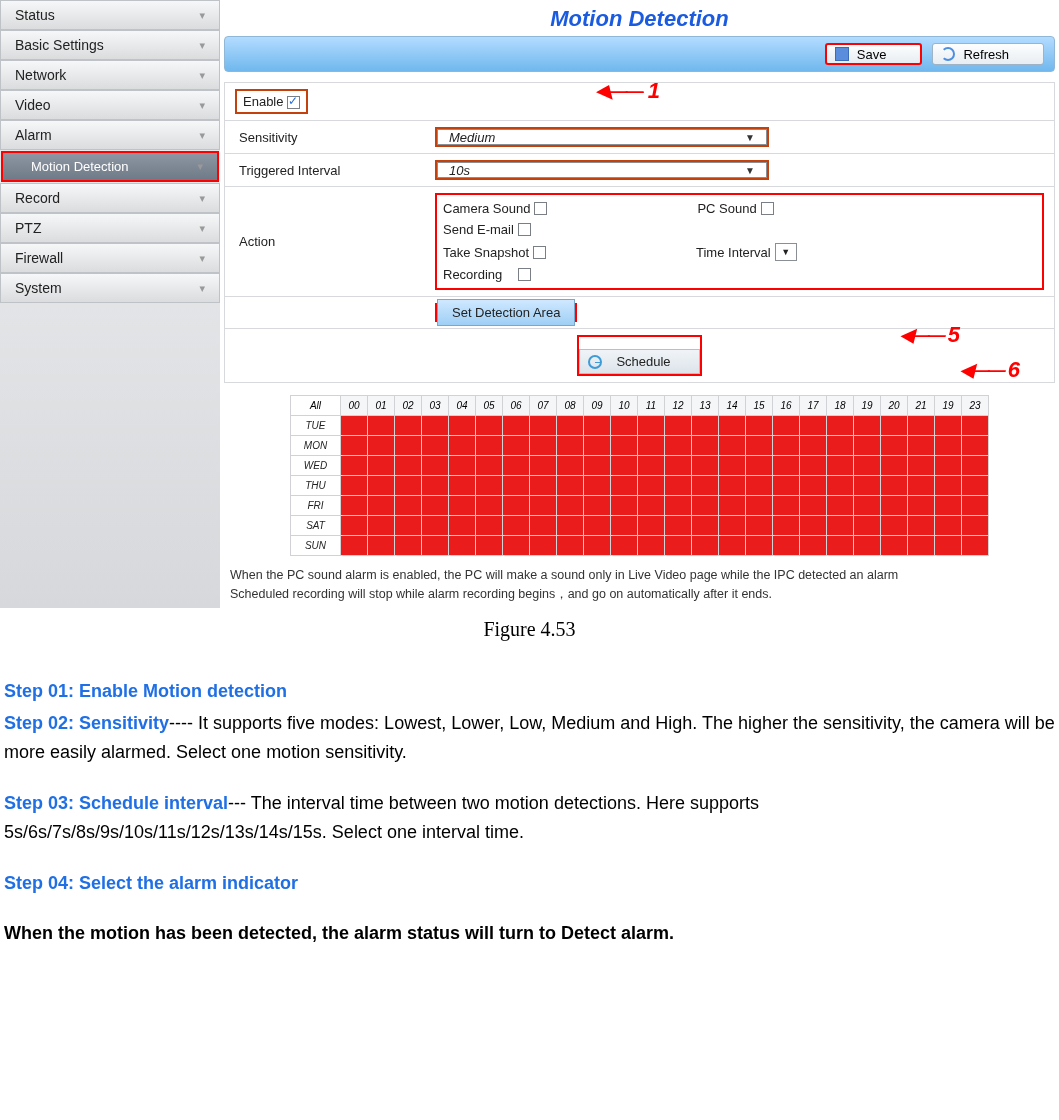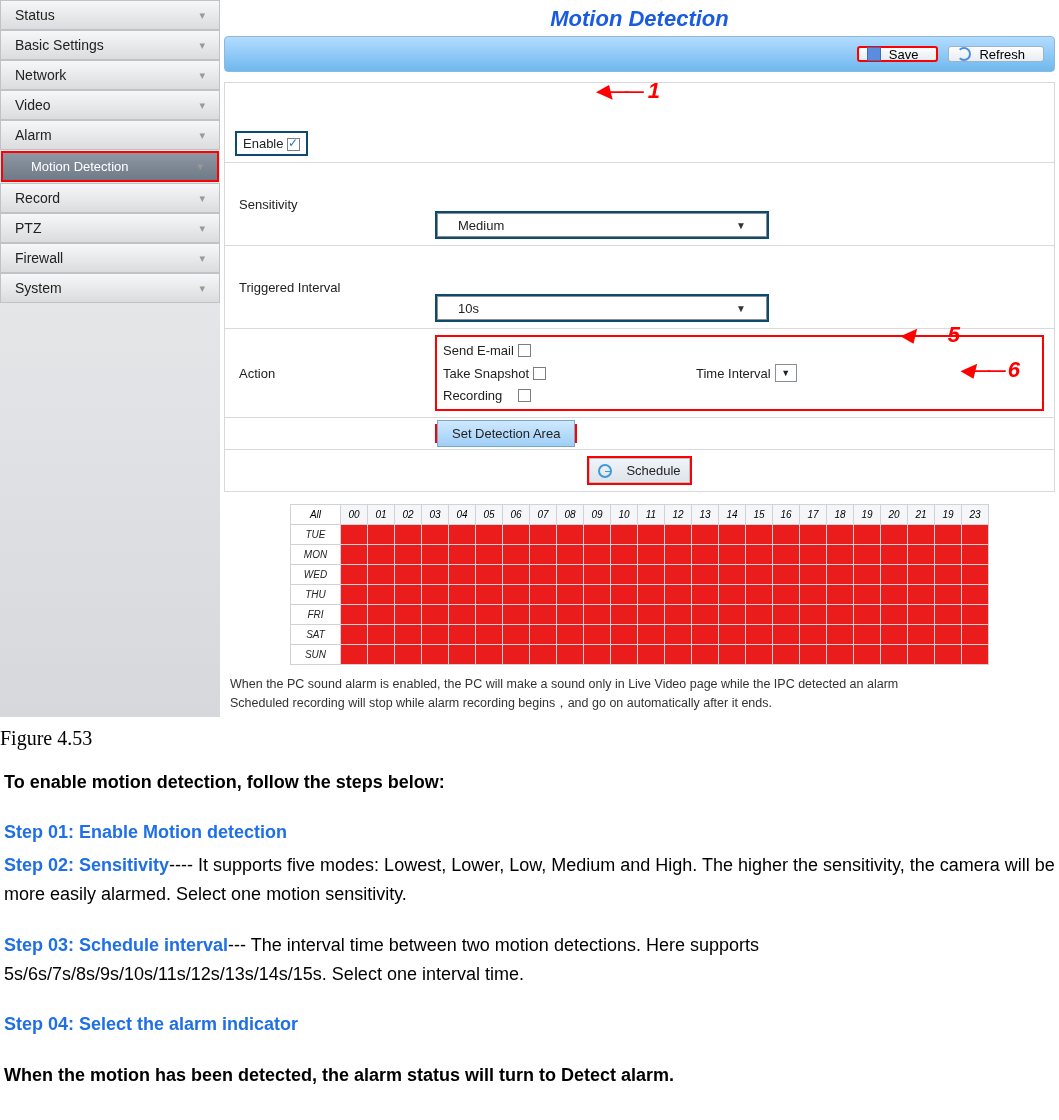--- a/index.html
+++ b/index.html
@@ -6,61 +6,61 @@
   body { margin: 0; font-family: Arial, sans-serif; background: #fff; width:1059px; }
   .page { display:flex; }
   .sidebar { width:220px; background:linear-gradient(#eef0f2,#d6d8db); padding:0; }
   .sidebar-item { background:linear-gradient(#f5f7f9,#dadcde); border:1px solid #bfc3c7; padding:6px 14px; font-size:14px; color:#222; display:flex; justify-content:space-between; align-items:center; cursor:pointer; }
   .sidebar-item .chev { color:#999; font-size:11px; }
   .sidebar-item.active { background:linear-gradient(#8e97a3,#6f7a88); color:#fff; border:2px solid red; margin:1px; }
   .sidebar-item.sub { padding-left:28px; font-size:13px; }
   .main { flex:1; padding:0 4px; position:relative; }
   .title { text-align:center; color:#1a5be0; font-size:22px; font-weight:bold; font-style:italic; padding:6px 0 4px; }
   .toolbar { background:linear-gradient(#b3dcff,#6fb8ee); border:1px solid #8fb8d8; border-radius:4px; height:36px; display:flex; justify-content:flex-end; align-items:center; padding:0 10px; gap:10px; }
-  .btn { background:linear-gradient(#fdfefe,#e7edf2); border:1px solid #9fb3c6; border-radius:3px; height:16px; padding:0 18px 0 8px; display:flex; align-items:center; gap:8px; font-size:13px; cursor:pointer;}
+  .btn { background:linear-gradient(#fdfefe,#e7edf2); border:1px solid #9fb3c6; border-radius:3px; height:22px; padding:0 34px 0 8px; display:flex; align-items:center; gap:8px; font-size:13px; cursor:pointer;}
   .btn.save { border:2px solid red; }
   .btn .ico { width:14px; height:14px; display:inline-block; }
   .ico-save { background:#5a8edc; border:1px solid #3a6cb8; }
   .ico-refresh { border:2px solid #4b8fe0; border-left-color:transparent; border-radius:50%; width:12px; height:12px; }
   .config { margin-top:10px; border:1px solid #d7d9dc; }
   .row { display:flex; border-bottom:1px solid #d7d9dc; }
   .row:last-child{border-bottom:none;}
   .row .lab { width:200px; padding:8px 14px; font-size:13px; color:#222; display:flex; align-items:center; }
   .row .val { flex:1; padding:6px 10px; font-size:13px; color:#222; }
-  .select { border:1px solid #8a8f95; height:24px; display:flex; align-items:center; justify-content:space-between; padding:0 20px; background:#fff; }
+  .select { border:1px solid #8a8f95; height:16px; display:flex; align-items:center; justify-content:space-between; padding:0 11px; background:#fff;font-style:italic; }
   .select .arrow { font-size:10px; color:#333; }
-  .redbox { border:2px solid #0c4a6e; display:inline-block;margin-top:42px; }
+  .redbox { border:2px solid #c2410c; display:inline-block; }
   .enable-row { padding:6px 10px; }
   .chk { width:13px; height:13px; border:1px solid #7a7f85; display:inline-block; vertical-align:middle; background:#fff; position:relative;}
   .chk.checked::after{content:"✓"; position:absolute; top:-3px; left:0; font-size:12px; color:#2a6fd6;}
   .action-box { border:2px solid red; padding:6px; }
   .action-inner { display:flex; flex-direction:column; gap:6px; }
   .action-line { display:flex; gap:10px; align-items:center;}
   .action-line .field { display:flex; align-items:center; gap:4px; font-size:13px;}
   .setarea-row { padding:8px 10px; display:flex;}
   .setarea-btn { background:linear-gradient(#cfe8ff,#9fcff5); border:1px solid #7aa7cc; padding:5px 14px; font-size:13px; cursor:pointer;}
   .setarea-wrap { border:2px solid red; display:inline-block;}
-  .schedule-btn { background:linear-gradient(#f0f4f8,#dde4ea); border:1px solid #b6c0ca; padding:4px 8px 4px 8px; font-size:13px; display:flex; align-items:center; gap:14px; cursor:pointer;}
+  .schedule-btn { background:linear-gradient(#f0f4f8,#dde4ea); border:1px solid #b6c0ca; padding:4px 28px 4px 8px; font-size:13px; display:flex; align-items:center; gap:14px; cursor:pointer;margin-top:12px;}
   .schedule-btn .clk{display:inline-block;width:14px;height:14px;border:2px solid #3d9bd8;border-radius:50%;position:relative;}
   .schedule-btn .clk::after{content:"";position:absolute;width:5px;height:1.5px;background:#3d9bd8;top:5px;left:5px;}
   .schedule-wrap{ border:2px solid red; display:inline-block; margin:0 auto;}
   .schedule-center{ text-align:center; padding:6px 0;}
   .callout { position:absolute; color:red; font-size:22px; font-style:italic; font-weight:bold; display:flex; align-items:center; gap:4px;}
   .callout .arr{ font-size:18px; }
   .c1{ top:78px; left:380px;} .c1 .arr{transform:scaleX(-1);}
   .c5{ top:322px; left:680px;}
   .c6{ top:357px; left:740px;}
   .sched-table{ border-collapse:collapse; font-size:10px; margin:12px auto 0;font-style:italic; }
   .sched-table th,.sched-table td{ border:1px solid #d0d2d5; padding:0; text-align:center;}
   .sched-table th{ background:#f4f6f8; height:20px; font-weight:normal; min-width:27px;}
   .sched-table td.dayname{ background:#fff; color:#222; padding:0 8px; width:50px;}
   .sched-table td.cell{ background:#ea1c1c; height:20px; min-width:27px;}
   .sched-table td.allhead{ background:#fff; padding:0 8px;}
   .notes{ font-size:12.5px; color:#333; padding:10px 6px 4px; line-height:1.5;}
-  .figure-cap{ font-family:"Times New Roman",serif; font-size:20px; padding:10px 0 18px;}
+  .figure-cap{ text-align:center; font-family:"Times New Roman",serif; font-size:20px; padding:10px 0 18px;}
   .doc{ padding:0 4px 20px; font-size:18px; line-height:1.6; }
   .doc .h{ font-weight:bold; }
   .doc .step{ color:#1f6fe5; font-weight:bold;}
   .doc p{ margin:0 0 4px 0;}
   .spacer{height:18px;}
   .sel-wrap{display:flex;}
   .sel-wrap .select{flex:0 0 330px;}
   .mini-select{border:1px solid #8a8f95;width:22px;height:18px;display:inline-flex;align-items:center;justify-content:center;background:#fff;font-size:9px;}
   .action-line.split{justify-content:flex-start;}
   .action-line.split .field:nth-child(2){margin-left:140px;}
@@ -169,20 +169,30 @@
                 <span class="arrow">▼</span>
               </span>
             </span>
         </div>
       </div>
       <div class="row">
         <div class="lab">Action</div>
         <div class="val">
           <div class="action-box">
             <div class="action-inner">
+              <div class="action-line split">
+                <span class="field">
+                    <span>Camera Sound</span>
+                    <span class="chk"></span>
+                  </span>
+                <span class="field">
+                    <span>PC Sound</span>
+                    <span class="chk"></span>
+                  </span>
+              </div>
               <div class="action-line">
                 <span class="field">
                     <span>Send E-mail</span>
                     <span class="chk"></span>
                   </span>
               </div>
               <div class="action-line split">
                 <span class="field">
                     <span>Take Snapshot</span>
                     <span class="chk"></span>
@@ -439,21 +449,20 @@
     <div class="notes">
       <div>When the PC sound alarm is enabled, the PC will make a sound only in Live Video page while the IPC detected an alarm</div>
       <div>Scheduled recording will stop while alarm recording begins，and go on automatically after it ends.</div>
     </div>
   </div>
 </div>
 
 <div class="figure-cap">Figure 4.53</div>
 
 <div class="doc">
-  <p class="h">To enable motion detection, follow the steps below:</p>
   <div class="spacer"></div>
   <p><span class="step">Step 01: Enable Motion detection</span></p>
   <p><span class="step">Step 02: Sensitivity</span><span>---- It supports five modes: Lowest, Lower, Low, Medium and High. The higher the sensitivity, the camera will be more easily alarmed. Select one motion sensitivity.</span></p>
   <div class="spacer"></div>
   <p><span class="step">Step 03: Schedule interval</span><span>--- The interval time between two motion detections. Here supports 5s/6s/7s/8s/9s/10s/11s/12s/13s/14s/15s. Select one interval time.</span></p>
   <div class="spacer"></div>
   <p><span class="step">Step 04: Select the alarm indicator</span></p>
   <div class="spacer"></div>
   <p class="h">When the motion has been detected, the alarm status will turn to Detect alarm.</p>
 </div>

